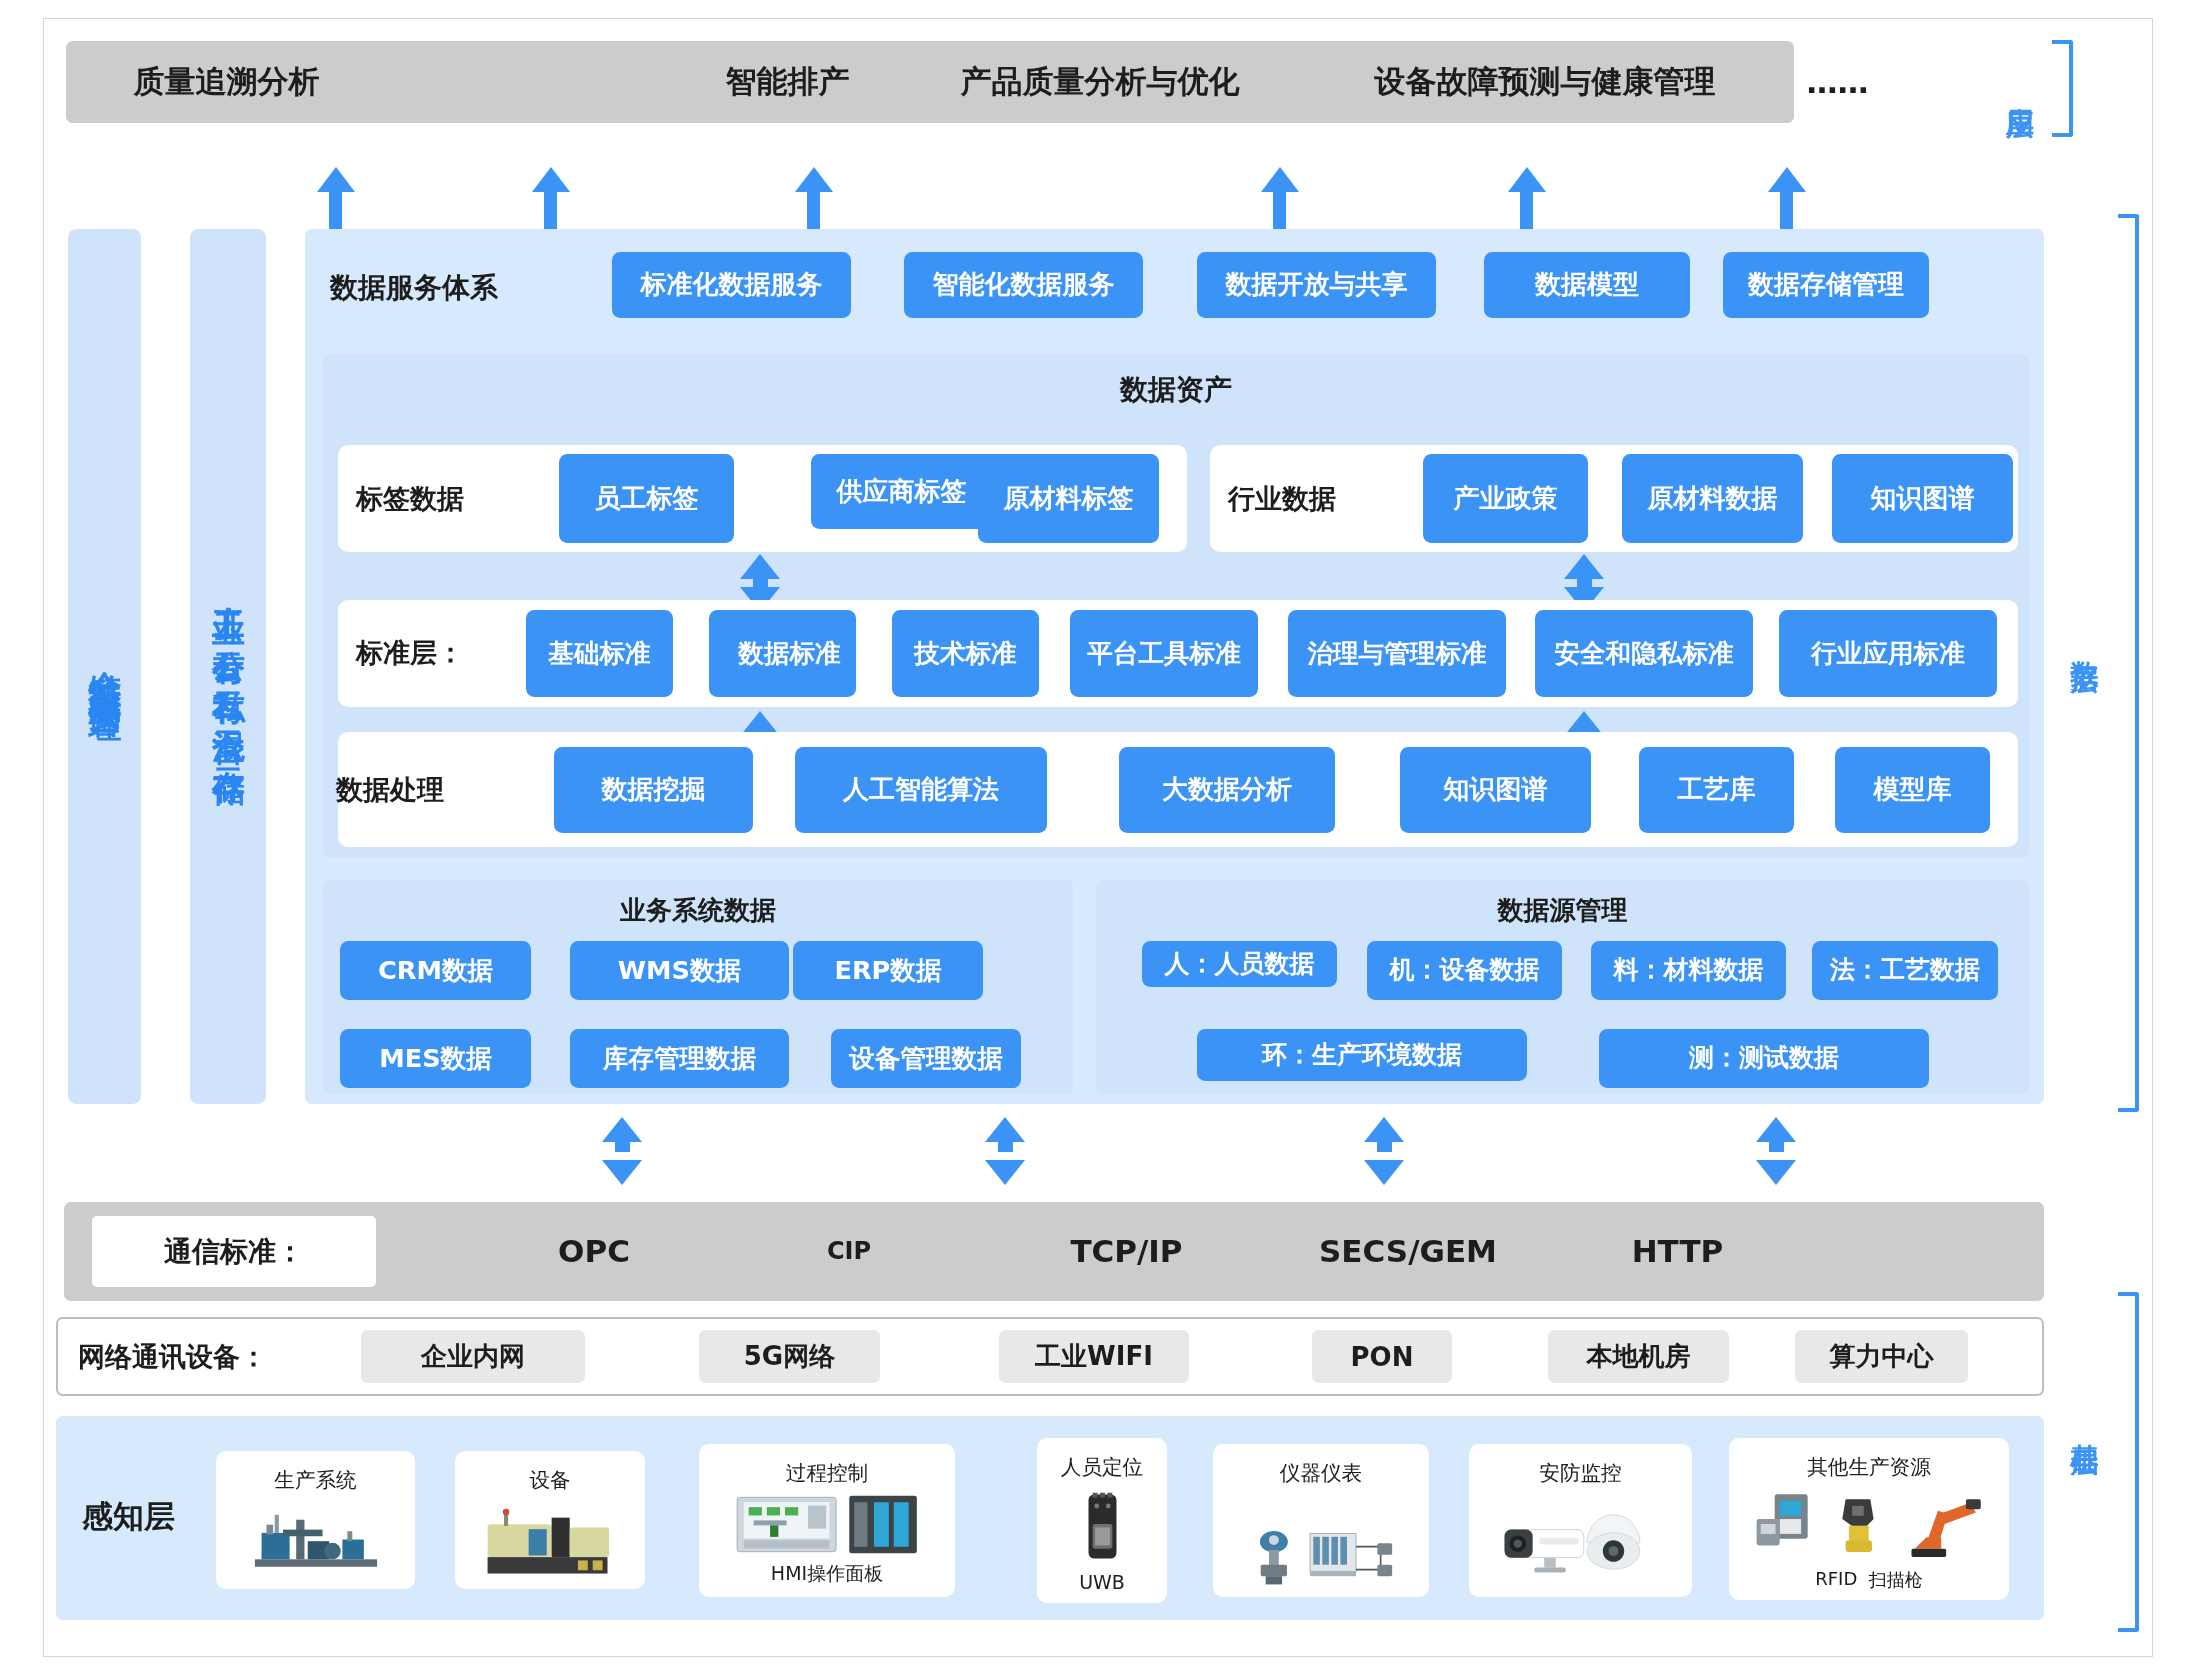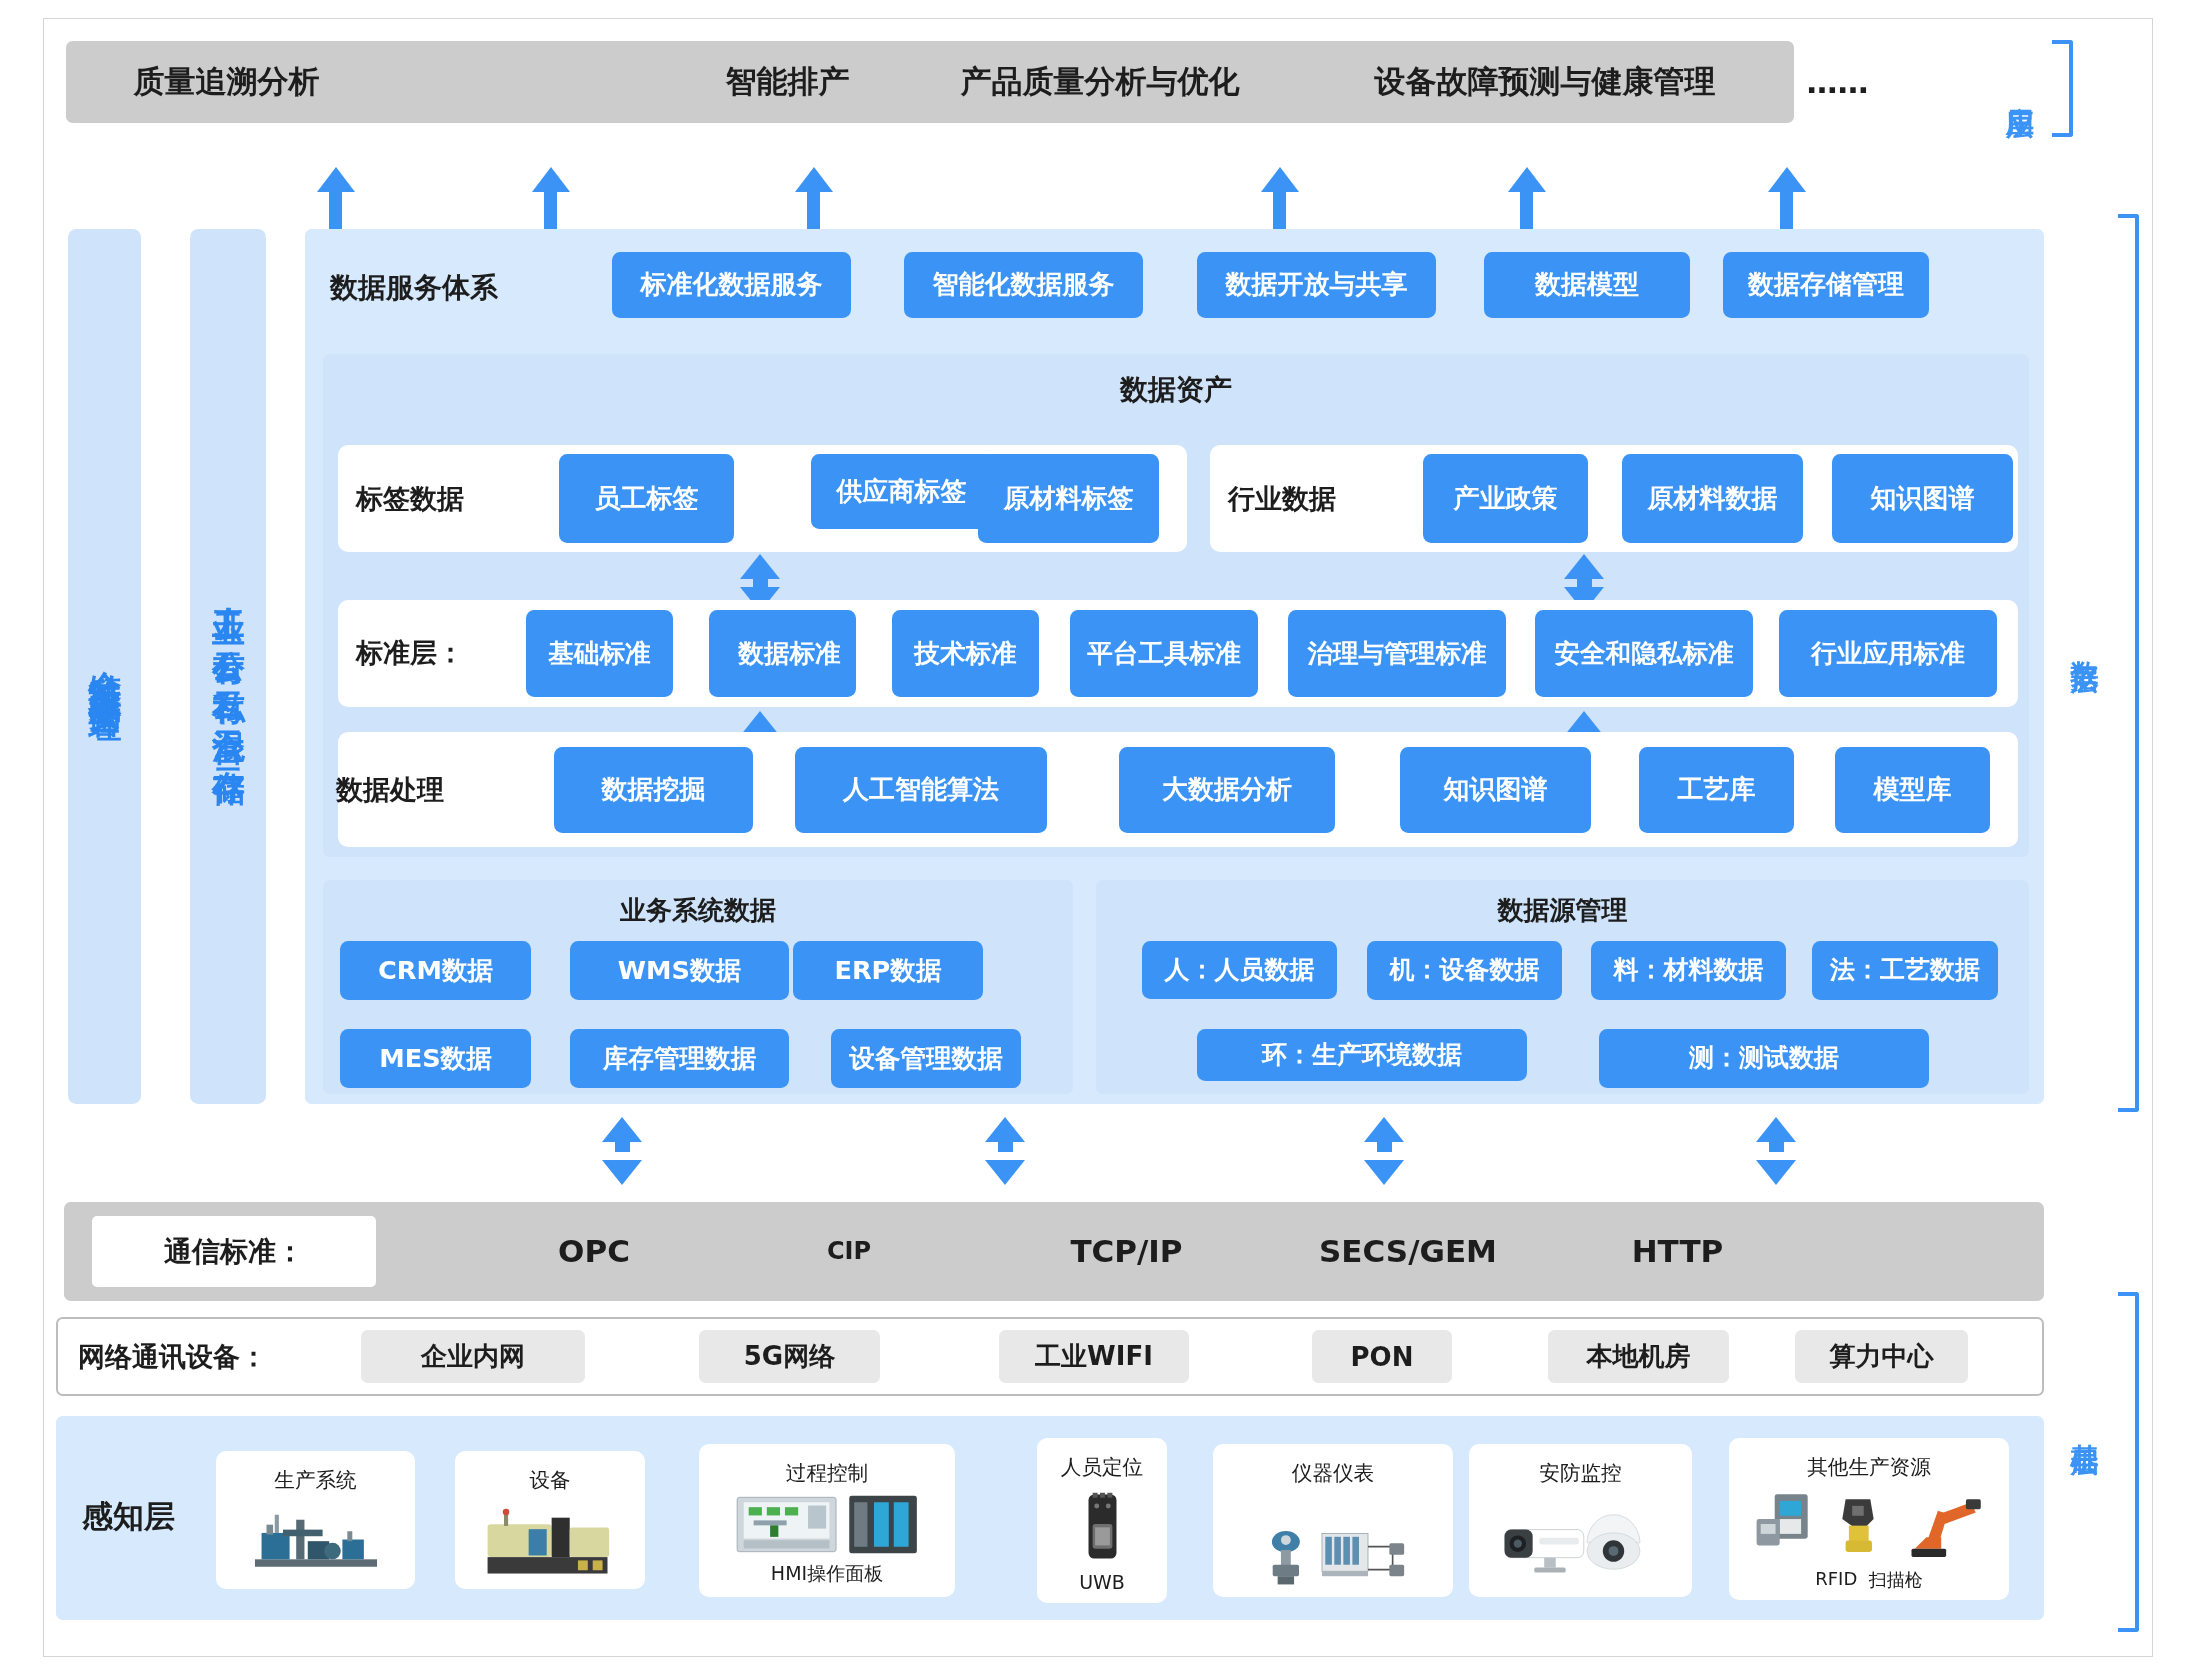--- a/index.html
+++ b/index.html
@@ -296,21 +296,21 @@
  <div class="lbl ctr" style="left:323px;top:889px;width:750px;height:43px;font-size:26px;">业务系统数据</div>
  <div class="bluechip" style="left:340px;top:941px;width:191px;height:59px;font-size:25.6px;">CRM数据</div>
  <div class="bluechip" style="left:570px;top:941px;width:219px;height:59px;font-size:25.6px;">WMS数据</div>
  <div class="bluechip" style="left:793px;top:941px;width:190px;height:59px;font-size:25.6px;">ERP数据</div>
  <div class="bluechip" style="left:340px;top:1029px;width:191px;height:59px;font-size:25.6px;">MES数据</div>
  <div class="bluechip" style="left:570px;top:1029px;width:219px;height:59px;font-size:25.6px;">库存管理数据</div>
  <div class="bluechip" style="left:831px;top:1029px;width:190px;height:59px;font-size:25.6px;">设备管理数据</div>
 
  <div class="lightband" style="left:1096px;top:880px;width:933px;height:214px;background:#cfe4fb;"></div>
  <div class="lbl ctr" style="left:1096px;top:889px;width:933px;height:43px;font-size:26px;">数据源管理</div>
- <div class="bluechip" style="left:1142px;top:941px;width:195px;height:58px;font-size:25px;">人：人员数据</div>
+ <div class="bluechip" style="left:1142px;top:941px;width:195px;height:46px;font-size:25px;">人：人员数据</div>
  <div class="bluechip" style="left:1367px;top:941px;width:195px;height:59px;font-size:25px;">机：设备数据</div>
  <div class="bluechip" style="left:1591px;top:941px;width:195px;height:59px;font-size:25px;">料：材料数据</div>
  <div class="bluechip" style="left:1812px;top:941px;width:186px;height:59px;font-size:25px;">法：工艺数据</div>
  <div class="bluechip" style="left:1197px;top:1029px;width:330px;height:52px;font-size:25px;">环：生产环境数据</div>
  <div class="bluechip" style="left:1599px;top:1029px;width:330px;height:59px;font-size:25px;">测：测试数据</div>
 
  <div class="dbl-arrow" style="left:602px;top:1117px;height:68px;">
    <div class="up"></div>
       <div class="mid"></div>
       <div class="dn"></div>
@@ -422,21 +422,21 @@
        <rect x="37" y="2" width="6" height="6" fill="#555"></rect>
        <rect x="19" y="40" width="24" height="30" rx="3" fill="#6f6f6f"></rect>
        <rect x="22" y="44" width="18" height="22" fill="#9a9a9a"></rect>
        <circle cx="24" cy="18" r="3" fill="#777"></circle>
        <circle cx="38" cy="18" r="3" fill="#777"></circle>
      </svg>
    </div>
    <div class="sub">UWB</div>
  </div>
 
- <div class="devcard" style="left:1213px;top:1444px;width:240px;height:153px;gap:28px;">
+ <div class="devcard" style="left:1213px;top:1444px;width:216px;height:153px;gap:28px;">
    <div class="cap">仪器仪表</div>
    <div class="art">
      <svg width="165" height="69" viewBox="0 0 200 84">
        <ellipse cx="42" cy="24" rx="17" ry="13" fill="#3f7fa8"></ellipse>
        <rect x="36" y="34" width="12" height="20" fill="#8d9aa2"></rect>
        <rect x="26" y="52" width="32" height="14" rx="2" fill="#6e7c85"></rect>
        <rect x="32" y="66" width="20" height="10" fill="#5a686f"></rect>
        <circle cx="42" cy="22" r="6" fill="#cdd7dc"></circle>
        <rect x="86" y="14" width="56" height="46" fill="#e3e7ea" stroke="#9aa5ad"></rect>
        <rect x="90" y="18" width="8" height="34" fill="#5e8fb0"></rect>

